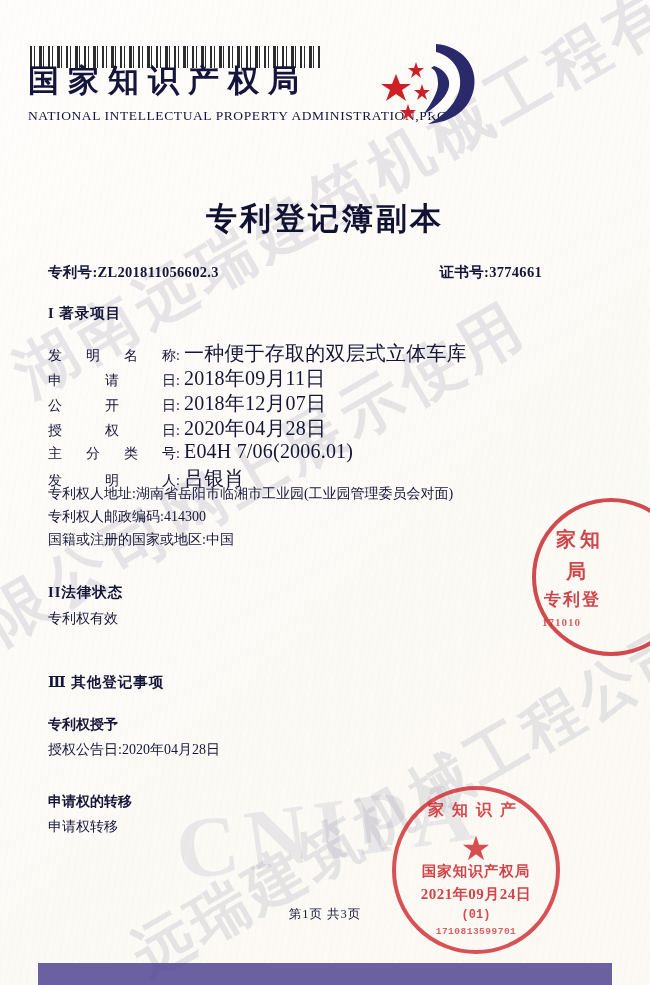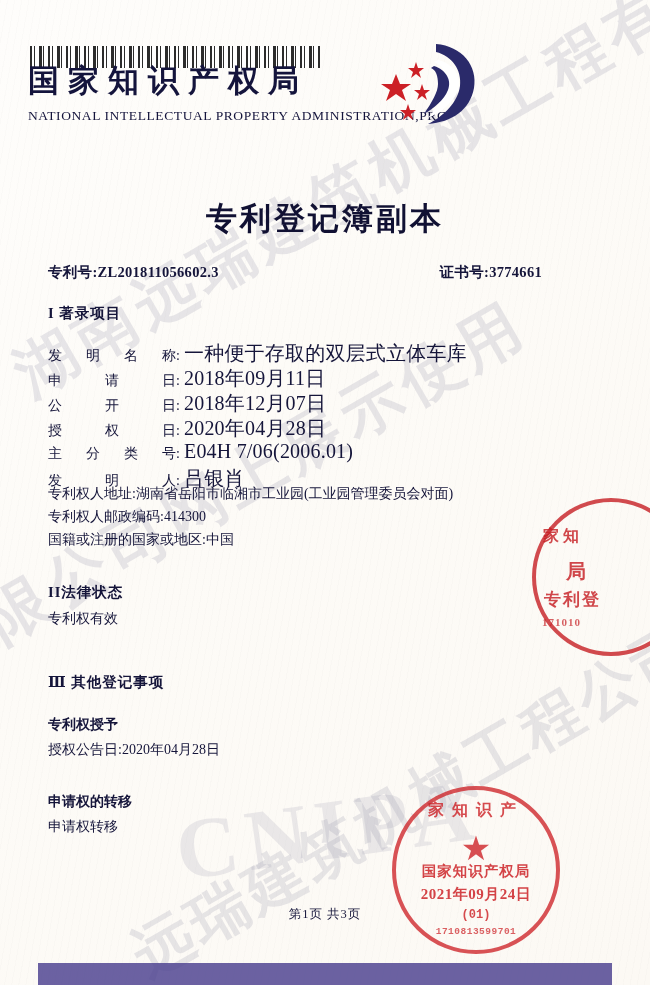--- a/index.html
+++ b/index.html
@@ -292,24 +292,24 @@
   .seal-right {
     right: -40px;
     top: 498px;
     width: 150px;
     height: 150px;
     border: 4px solid rgba(198, 30, 35, 0.80);
     background: rgba(255,255,255,0.02);
   }
   .seal-right .sr-t1 {
     position: absolute;
-    left: 7px;
+    left: 20px;
     top: 24px;
     font-family: "DejaVu Serif", serif;
-    font-size: 16px;
+    font-size: 20px;
     font-weight: bold;
     color: rgba(198, 30, 35, 0.82);
     letter-spacing: 4px;
   }
   .seal-right .sr-t2 {
     position: absolute;
     left: 30px;
     top: 56px;
     font-family: "DejaVu Serif", serif;
     font-size: 20px;

